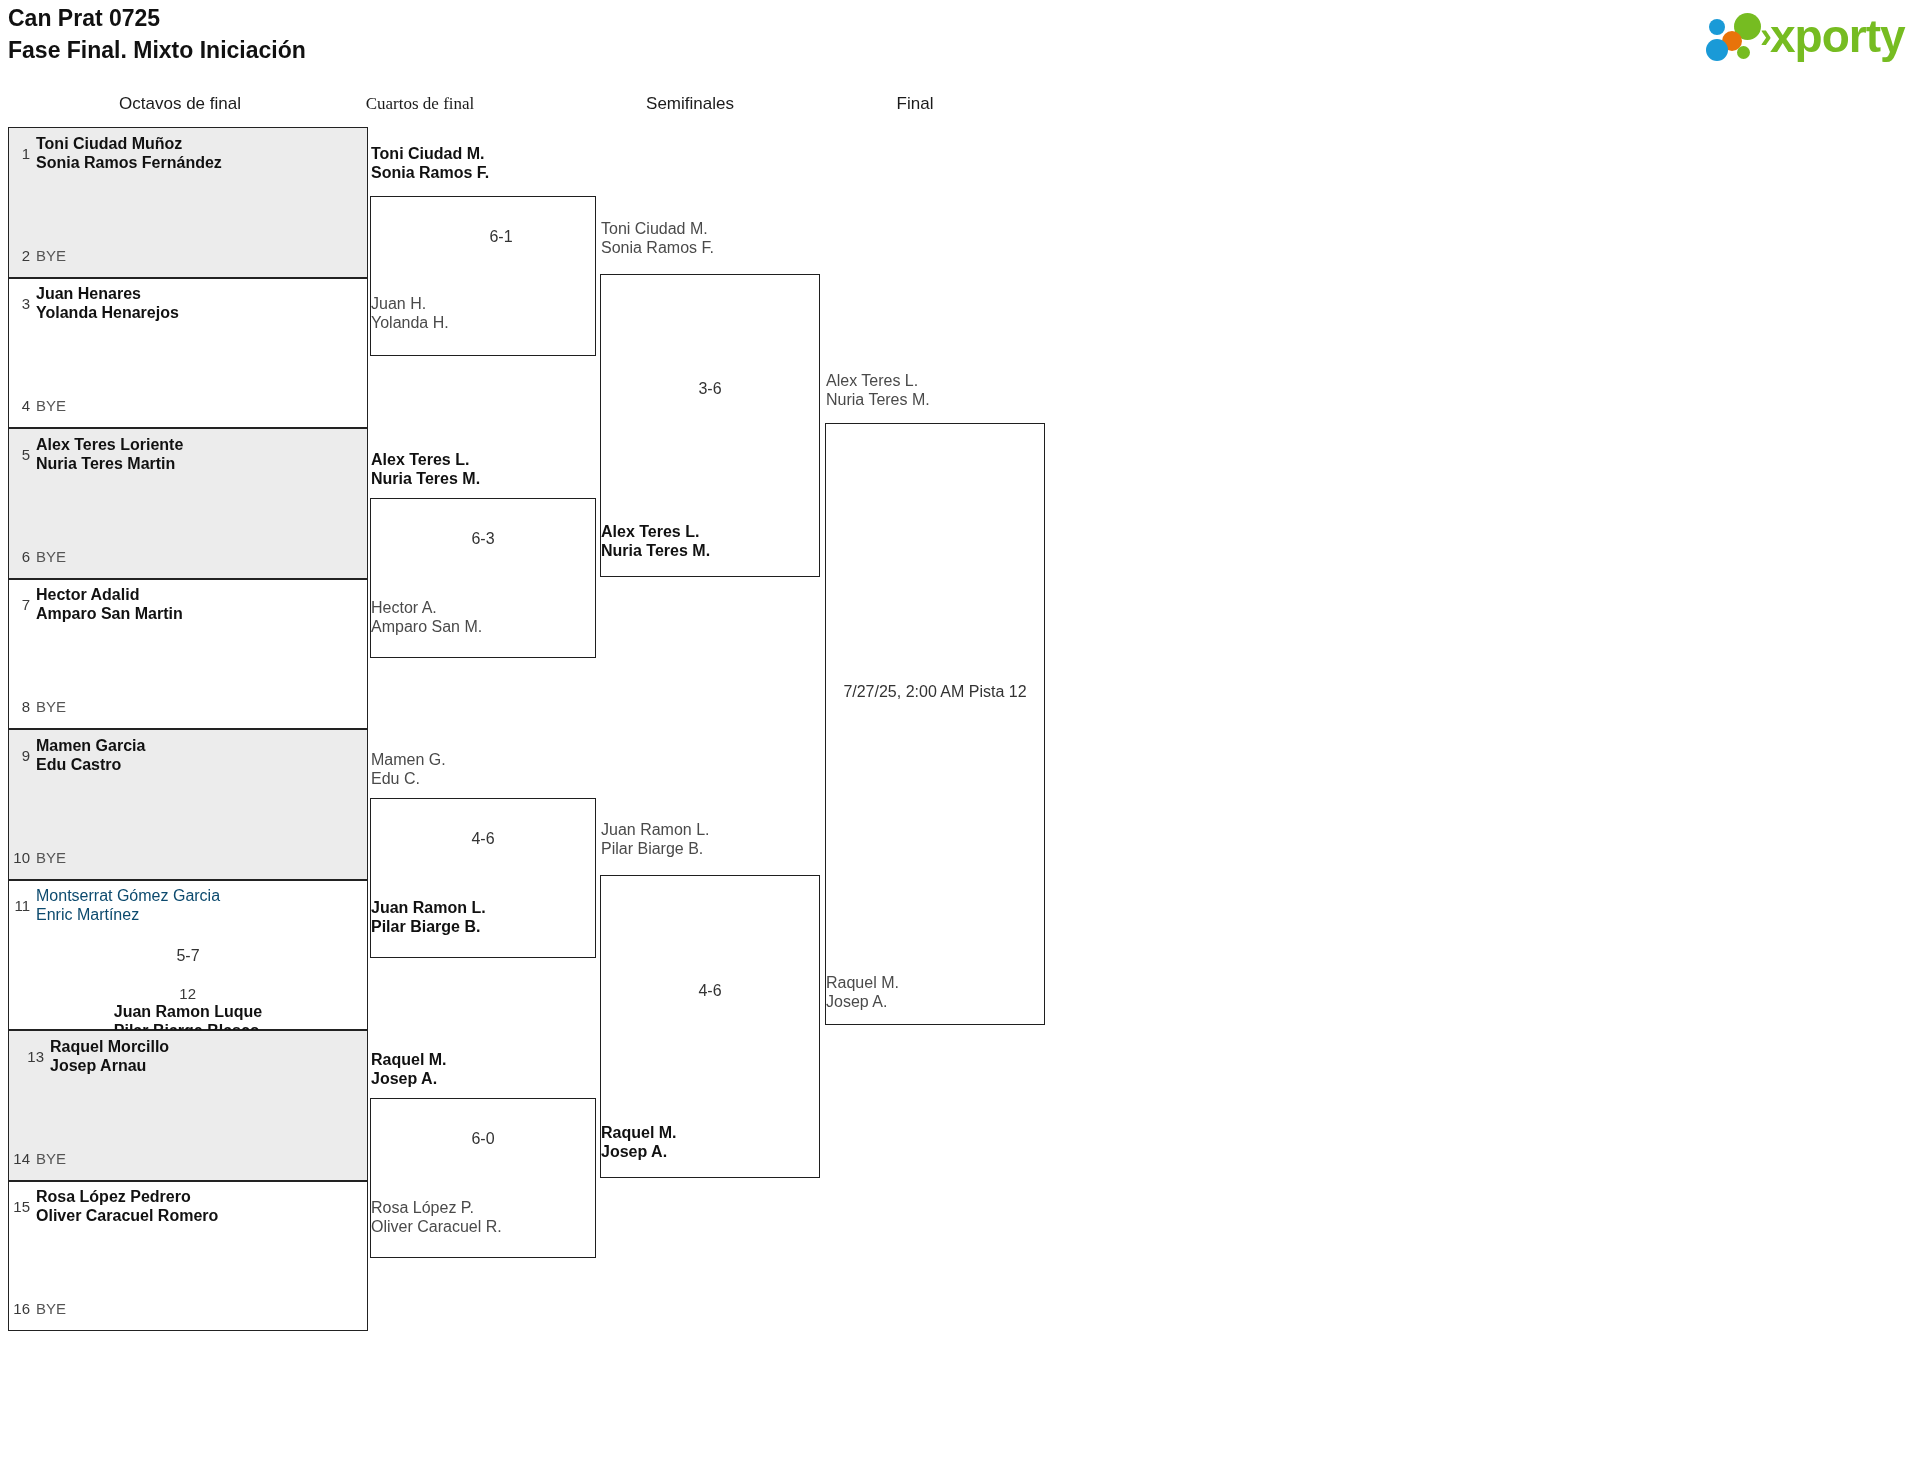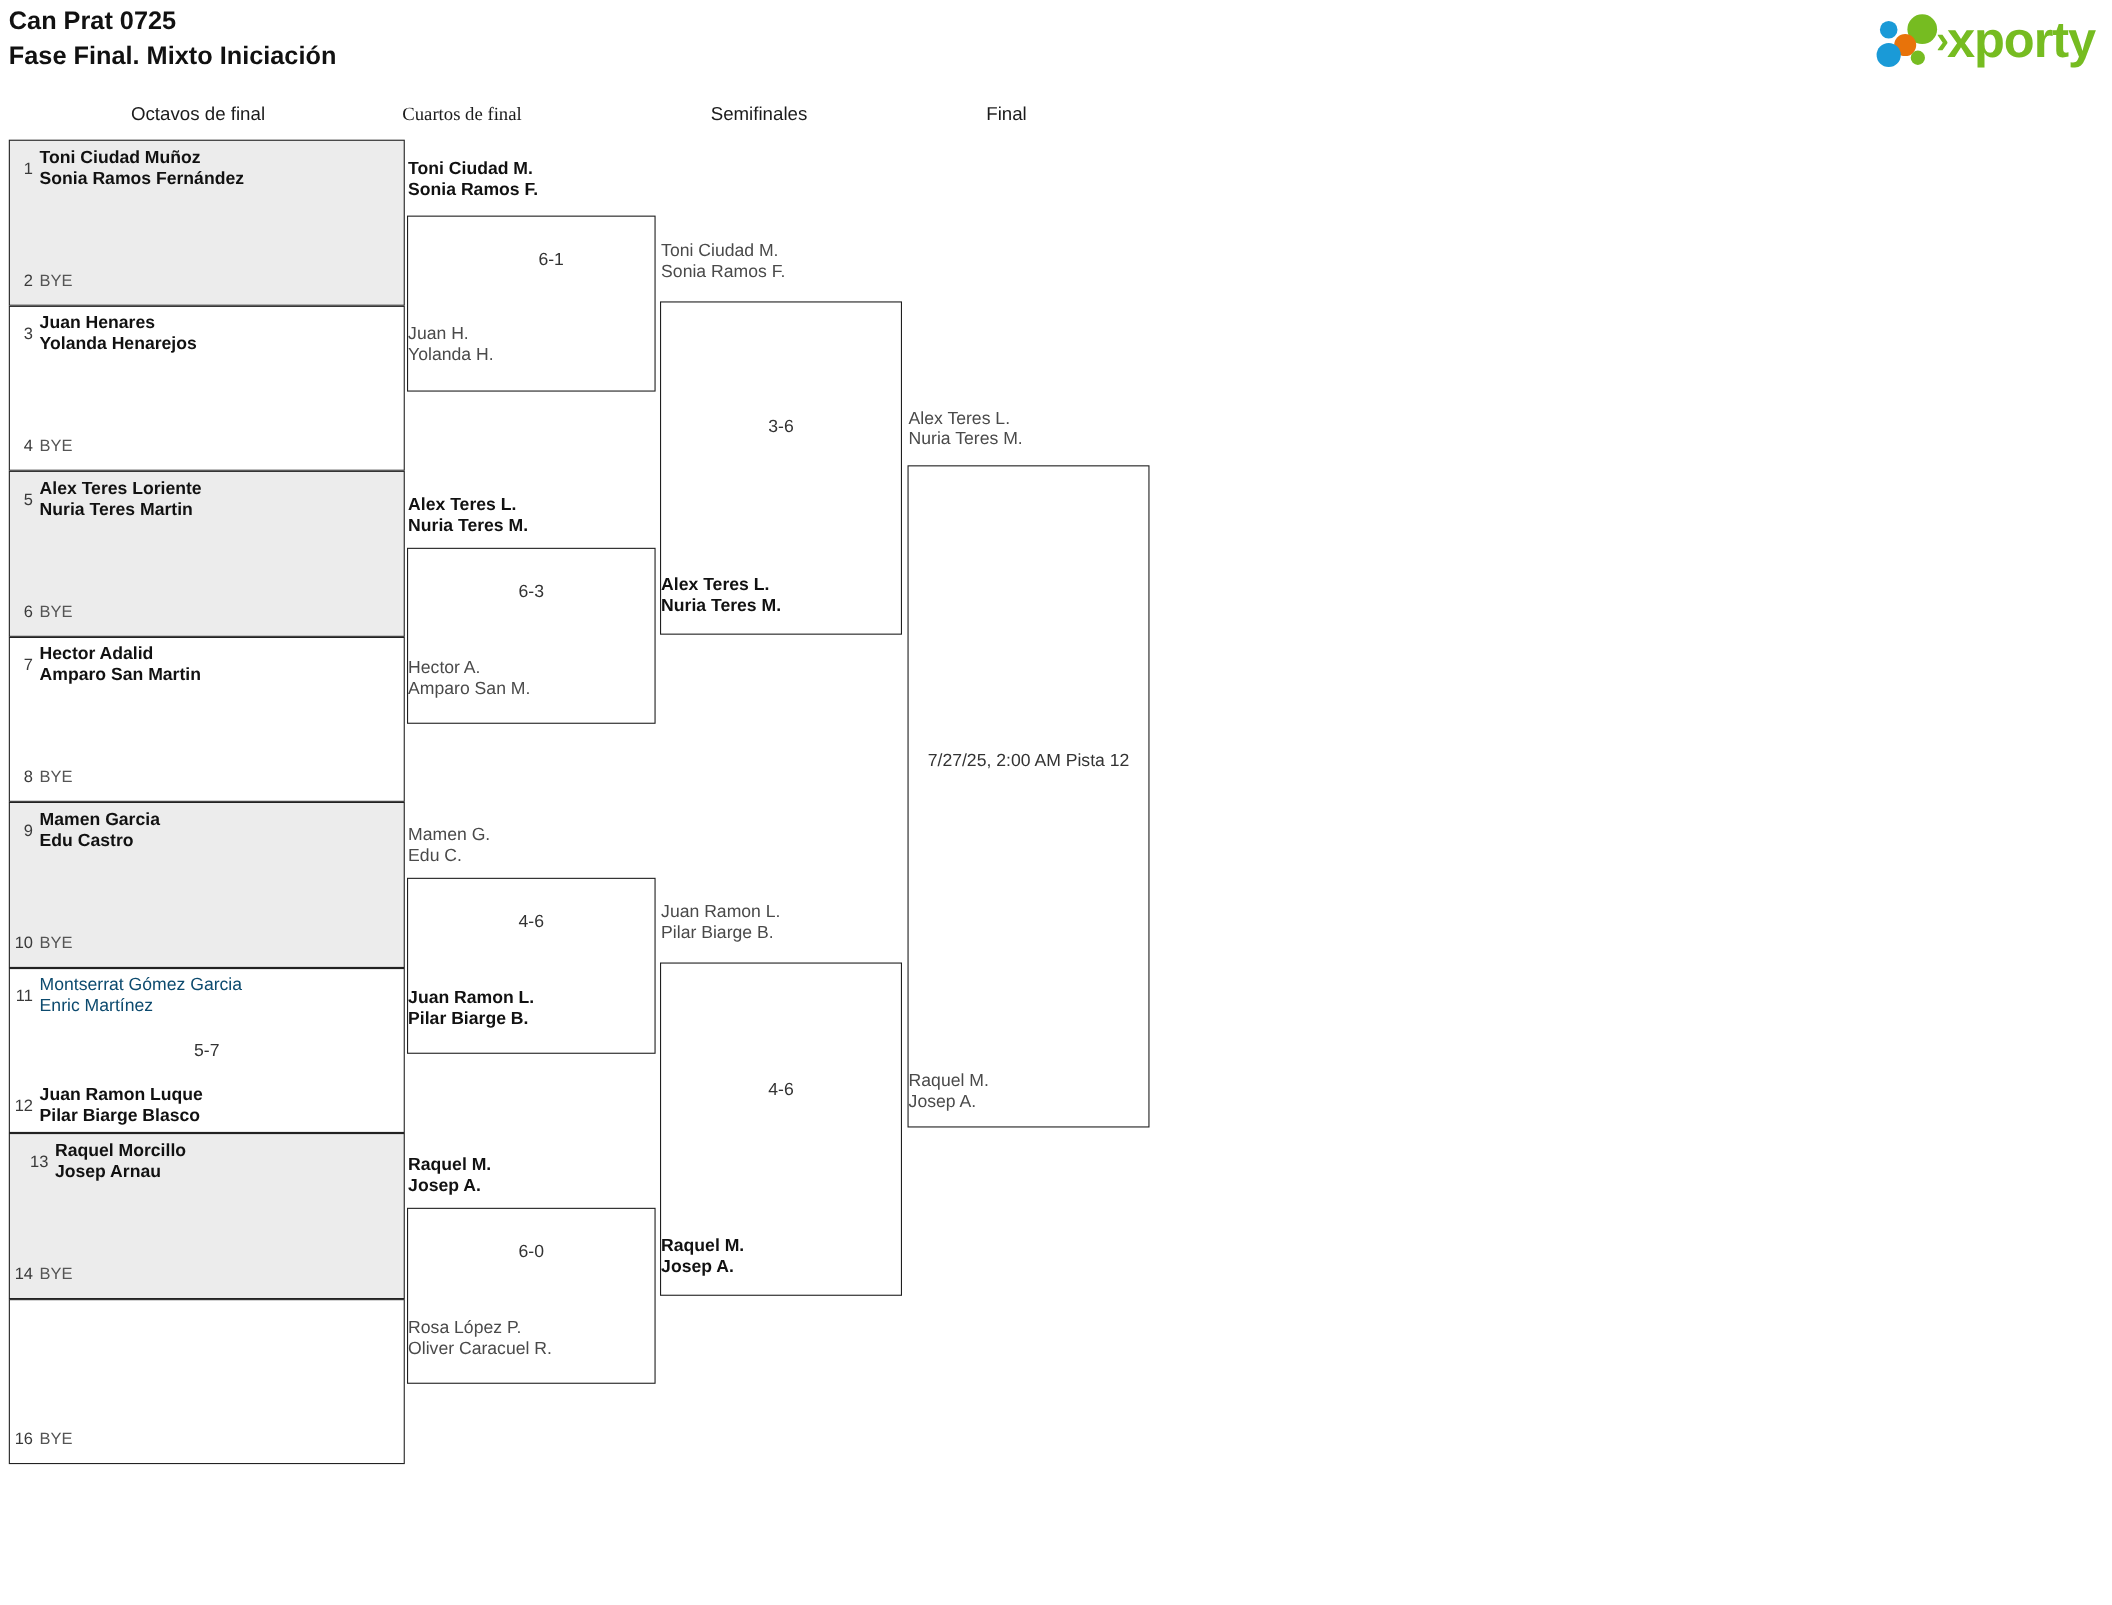--- a/index.html
+++ b/index.html
@@ -268,21 +268,21 @@
 
   <div class="r1-pair plain" style="top:880px; height:150px;"></div>
   <div class="r1-slot" style="top:885px; left:8px; height:40px;">
     <span class="seed-num">11</span>
     <span class="team-names loser">
       <span>Montserrat Gómez Garcia</span><br>
       <span>Enric Martínez</span>
     </span>
   </div>
   <div class="r1-score" style="top:947px; left:8px;">5-7</div>
-  <div class="r1-slot" style="top:985px; left:8px; height:40px;">
+  <div class="r1-slot" style="top:985px; left:8px; height:40px;flex-direction:column;">
     <span class="seed-num">12</span>
     <span class="team-names winner">
       <span>Juan Ramon Luque</span><br>
       <span>Pilar Biarge Blasco</span>
     </span>
   </div>
 
   <div class="r1-pair shaded" style="top:1030px; height:151px;"></div>
   <div class="r1-slot" style="top:1036px; left:8px; height:40px;padding-left:14px;">
     <span class="seed-num">13</span>
@@ -290,20 +290,27 @@
       <span>Raquel Morcillo</span><br>
       <span>Josep Arnau</span>
     </span>
   </div>
   <div class="r1-slot" style="top:1148px; left:8px; height:20px;">
     <span class="seed-num">14</span>
     <span class="team-names bye">BYE</span>
   </div>
 
   <div class="r1-pair plain" style="top:1181px; height:150px;"></div>
+  <div class="r1-slot" style="top:1186px; left:8px; height:40px;">
+    <span class="seed-num">15</span>
+    <span class="team-names winner">
+      <span>Rosa López Pedrero</span><br>
+      <span>Oliver Caracuel Romero</span>
+    </span>
+  </div>
   <div class="r1-slot" style="top:1298px; left:8px; height:20px;">
     <span class="seed-num">16</span>
     <span class="team-names bye">BYE</span>
   </div>
 
   <div class="mteam winner" style="left:371px; top:144px;">
     <span>Toni Ciudad M.</span><br>
     <span>Sonia Ramos F.</span>
   </div>
   <div class="mbox" style="left:370px; top:196px; width:226px; height:160px;"></div>

